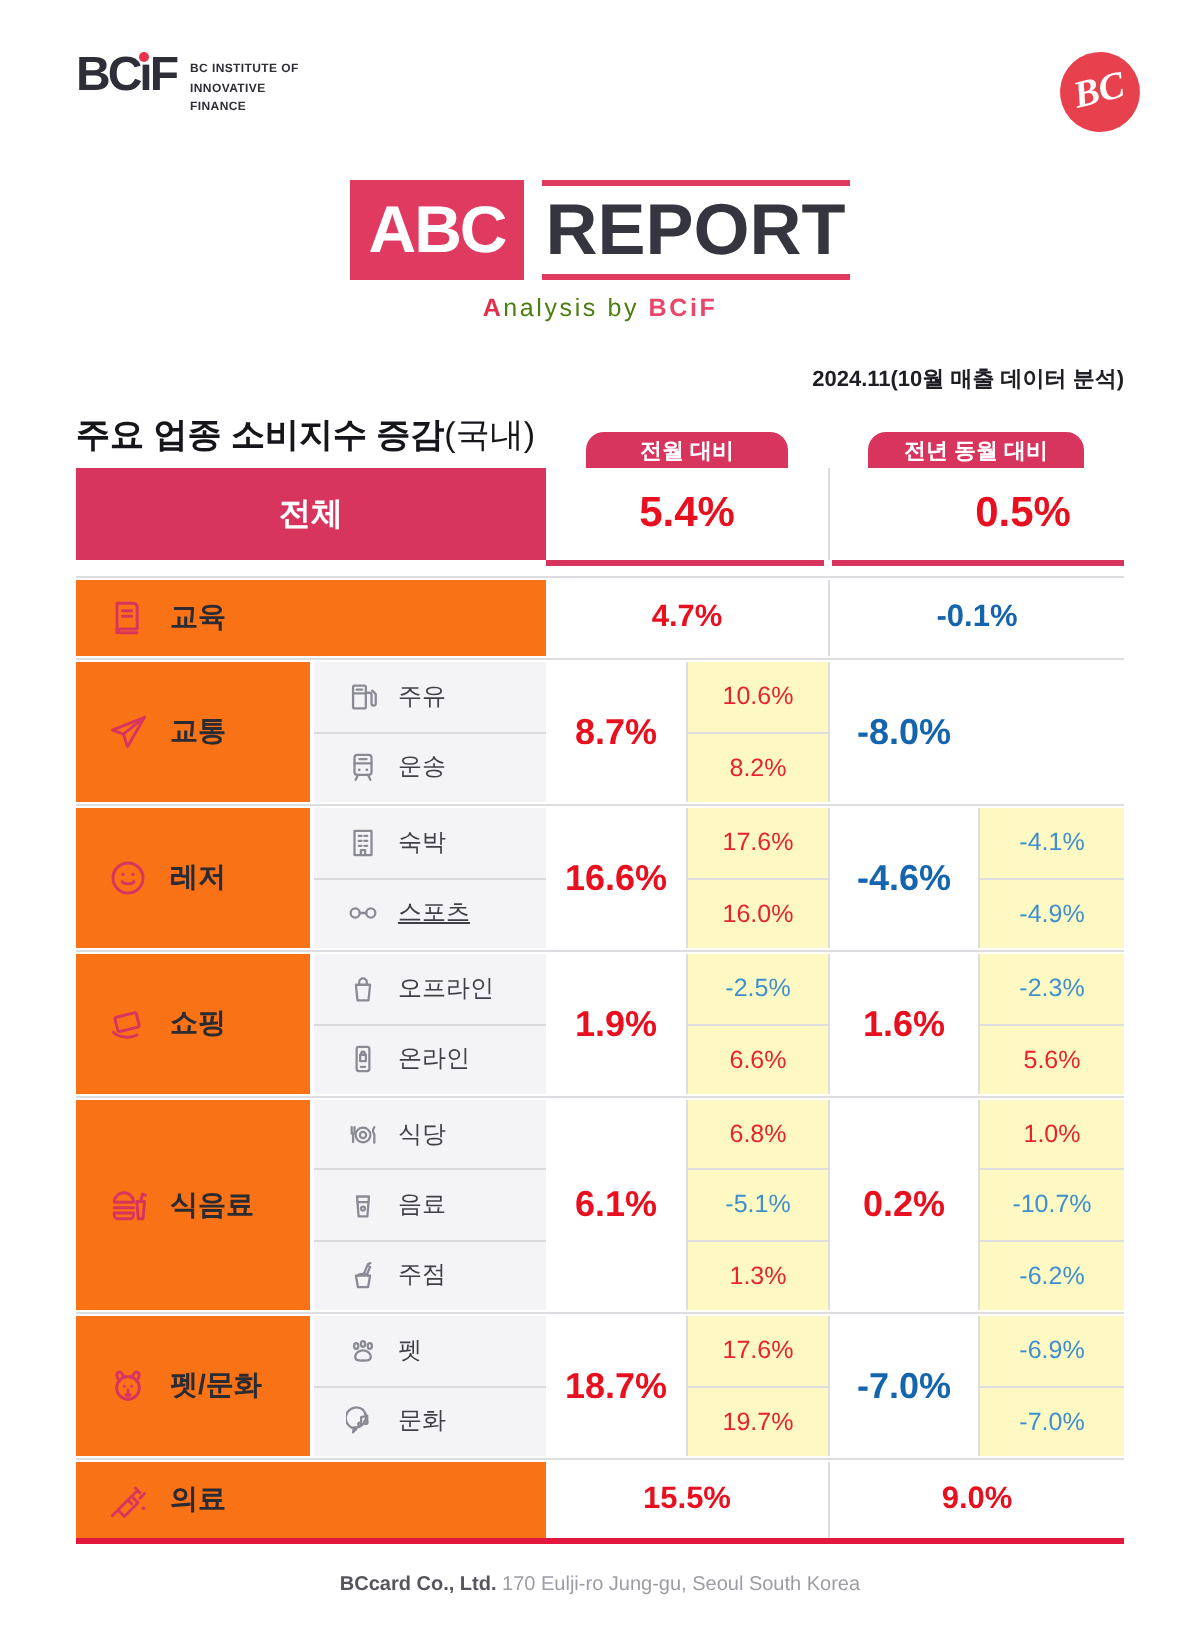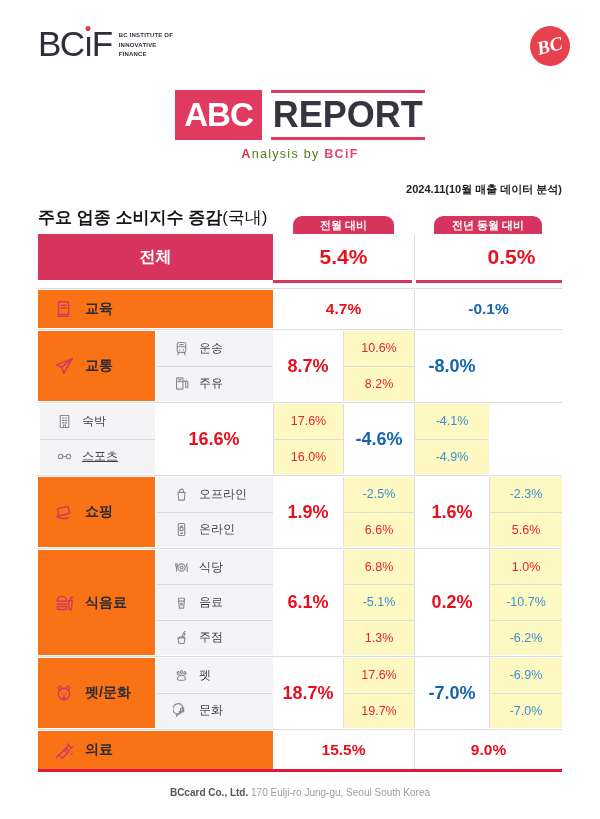--- a/index.html
+++ b/index.html
@@ -2,21 +2,21 @@
 <html><head>
 <meta charset="utf-8">
 <style>
   * { margin:0; padding:0; box-sizing:border-box; }
   body { width:600px; height:819px; background:#ffffff; font-family:"Liberation Sans", sans-serif; }
   .page { position:relative; width:600px; height:819px; overflow:hidden; background:#fff; }
 
   
   .top { display:flex; justify-content:space-between; align-items:flex-start; padding:26px 30px 0 38px; }
   .bcif-logo { display:flex; align-items:flex-start; gap:7px; }
-  .bcif-text { font-size:35px; font-weight:normal; color:#2E2E38; letter-spacing:-1.5px; line-height:1; }
+  .bcif-text { font-size:24px; font-weight:bold; color:#2E2E38; letter-spacing:-1.5px; line-height:1; }
   .bcif-ichar { position:relative; display:inline-block; }
   .bcif-dot { position:absolute; width:5px; height:5px; border-radius:50%; background:#E8334A; top:0px; left:50%; transform:translateX(-50%); }
   .institute { font-size:6px; font-weight:bold; color:#2E2E38; line-height:1.6; padding-top:5px; letter-spacing:.2px; }
   .bc-badge { width:40px; height:40px; border-radius:50%; background:#E8414E; color:#fff; display:flex; align-items:center; justify-content:center; font-style:italic; font-weight:bold; font-size:19px; font-family:"Liberation Serif", serif; transform:rotate(-8deg); }
   .bc-badge span { transform:rotate(-6deg); }
 
   
   .abc-logo { margin-top:24px; text-align:center; }
   .abc-row { display:inline-flex; align-items:stretch; gap:9px; height:50px; }
   .abc-box { background:#E03A60; color:#fff; font-weight:bold; font-size:33px; letter-spacing:-1px; padding:0 9px; display:flex; align-items:center; }
@@ -156,51 +156,62 @@
                 <path d="M21 4 3.5 11l6 2.2L11.7 20z"></path>
                 <path d="M21 4 9.5 13.2"></path>
               </svg>
             </span>
             <span>교통</span>
           </div>
           <div class="subs">
             <div class="sub">
               <span class="icon">
                 <svg viewBox="0 0 24 24" fill="none" stroke="currentColor" stroke-width="1.6" stroke-linecap="round" stroke-linejoin="round">
+                  <rect x="5" y="4" width="9" height="16" rx="1"></rect>
+                  <path d="M5 9.5h9"></path>
+                  <path d="M7.5 6.8h4"></path>
+                  <path d="M14 9h2.5a1.5 1.5 0 0 1 1.5 1.5v6a1.5 1.5 0 1 0 3 0V10l-2.5-2.5"></path>
+                </svg>
+              </span>
+              <span class="lbl">주유</span>
+            </div>
+            <div class="sub">
+              <span class="icon">
+                <svg viewBox="0 0 24 24" fill="none" stroke="currentColor" stroke-width="1.6" stroke-linecap="round" stroke-linejoin="round">
                   <rect x="6" y="3.5" width="12" height="14" rx="2"></rect>
                   <path d="M6 9.5h12"></path>
                   <path d="M9.5 6.5h5"></path>
                   <circle cx="9.3" cy="14" r="1" fill="currentColor" stroke="none"></circle>
                   <circle cx="14.7" cy="14" r="1" fill="currentColor" stroke="none"></circle>
                   <path d="M8.5 17.5 6.8 21M15.5 17.5 17.2 21"></path>
                 </svg>
               </span>
               <span class="lbl">운송</span>
             </div>
-            <div class="sub">
-              <span class="icon">
-                <svg viewBox="0 0 24 24" fill="none" stroke="currentColor" stroke-width="1.6" stroke-linecap="round" stroke-linejoin="round">
-                  <rect x="5" y="4" width="9" height="16" rx="1"></rect>
-                  <path d="M5 9.5h9"></path>
-                  <path d="M7.5 6.8h4"></path>
-                  <path d="M14 9h2.5a1.5 1.5 0 0 1 1.5 1.5v6a1.5 1.5 0 1 0 3 0V10l-2.5-2.5"></path>
-                </svg>
-              </span>
-              <span class="lbl">주유</span>
-            </div>
           </div>
           <div class="mainval pos">8.7%</div>
           <div class="subvals">
             <div class="subval pos-sub">10.6%</div>
             <div class="subval pos-sub">8.2%</div>
           </div>
           <div class="mainval yoy neg">-8.0%</div>
         </div>
         <div class="row-divider"></div>
         <div class="group" style="height: 70px;">
+          <div class="cat">
+            <span class="icon">
+              <svg viewBox="0 0 24 24" fill="none" stroke="currentColor" stroke-width="1.6" stroke-linecap="round" stroke-linejoin="round">
+                <circle cx="12" cy="12" r="8.2"></circle>
+                <circle cx="9.3" cy="10" r=".9" fill="currentColor" stroke="none"></circle>
+                <circle cx="14.7" cy="10" r=".9" fill="currentColor" stroke="none"></circle>
+                <path d="M8.8 14c1.4 1.6 5 1.6 6.4 0"></path>
+              </svg>
+            </span>
+            <span>레저</span>
+          </div>
           <div class="subs">
             <div class="sub">
               <span class="icon">
                 <svg viewBox="0 0 24 24" fill="none" stroke="currentColor" stroke-width="1.6" stroke-linecap="round" stroke-linejoin="round">
                   <rect x="6" y="3.5" width="12" height="17"></rect>
                   <path d="M9 7h2M13 7h2M9 10.5h2M13 10.5h2M9 14h2M13 14h2"></path>
                   <path d="M10.5 20.5V17h3v3.5"></path>
                 </svg>
               </span>
               <span class="lbl">숙박</span>

